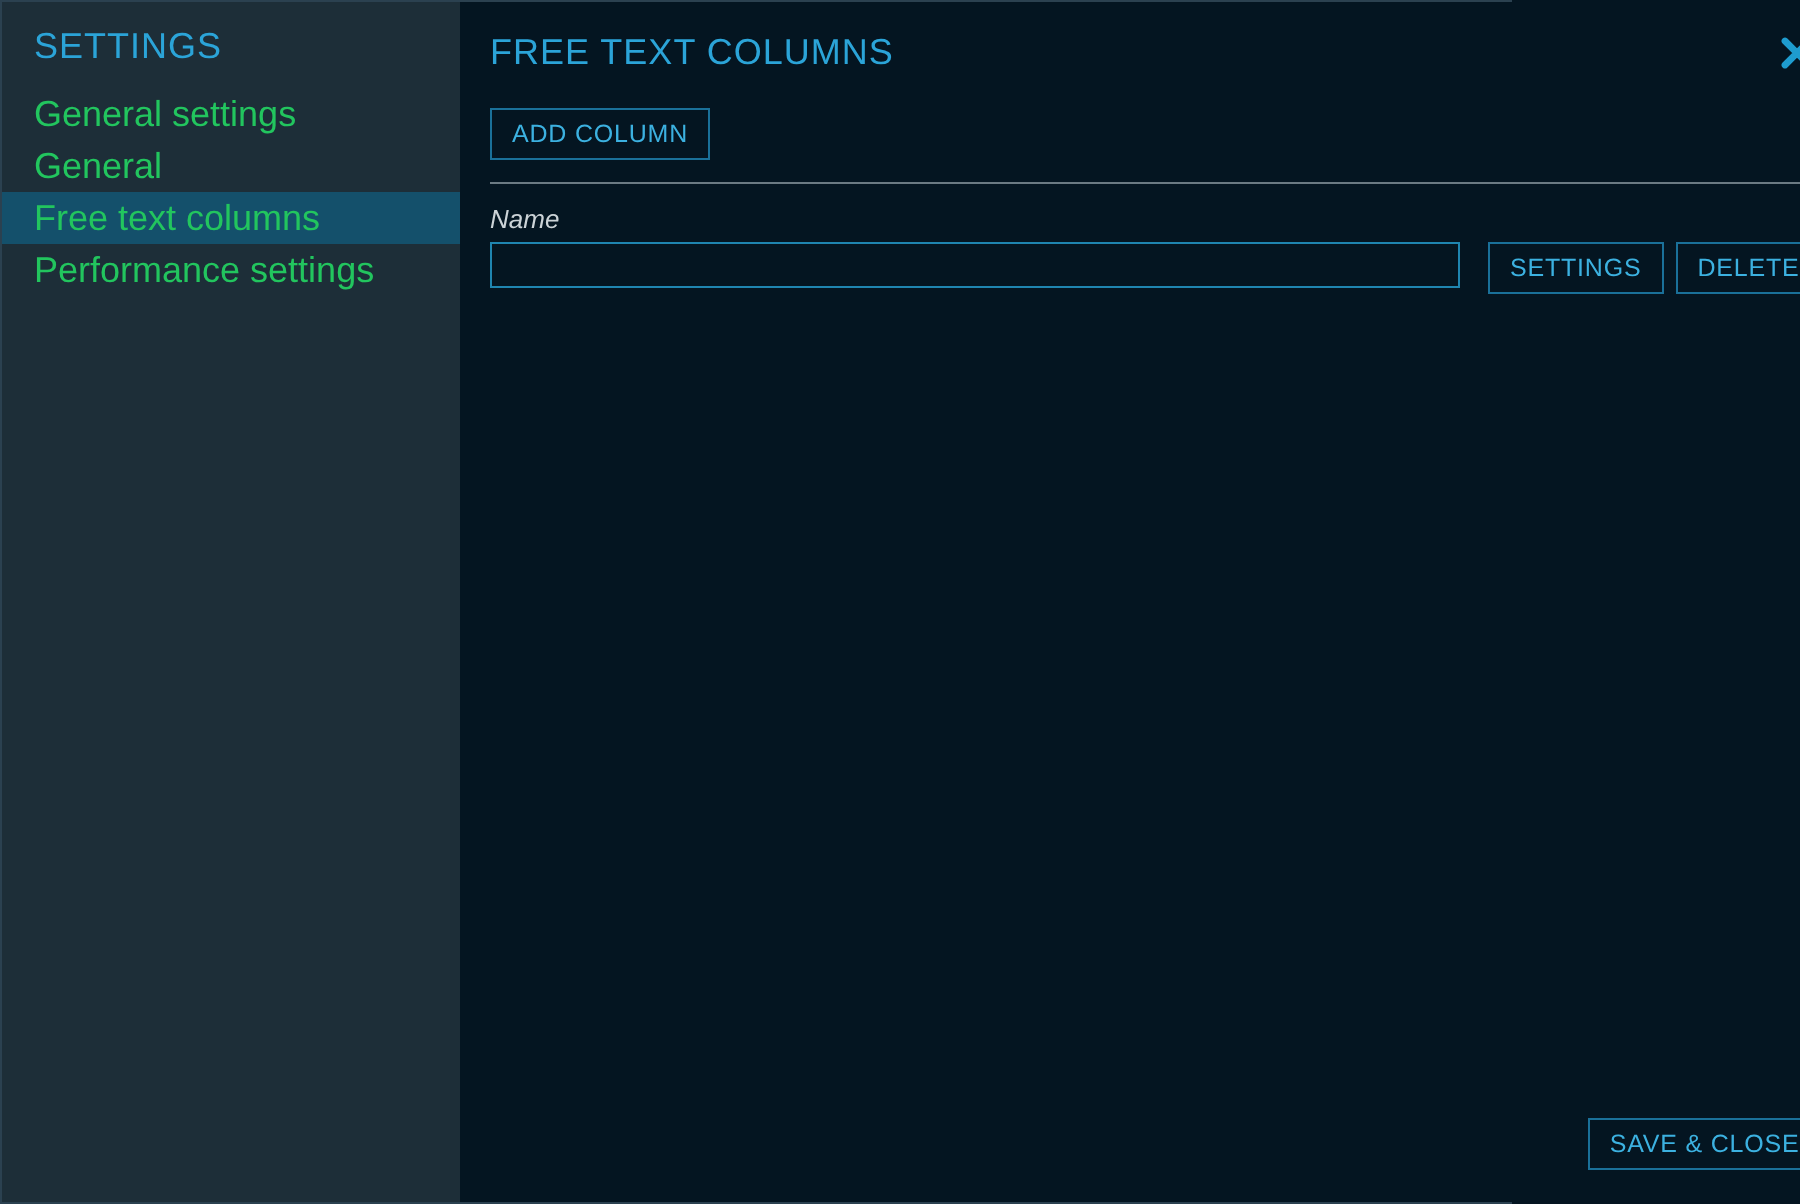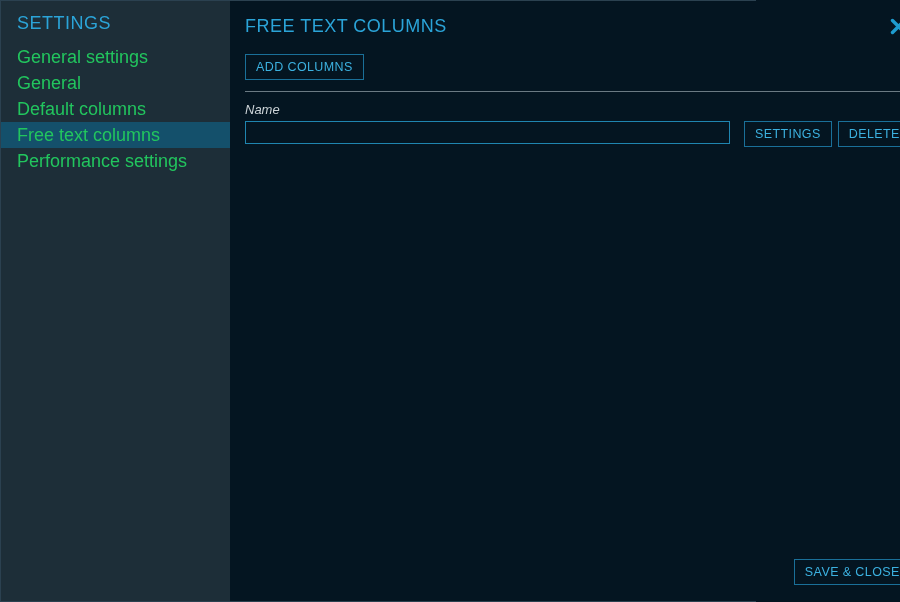--- a/index.html
+++ b/index.html
@@ -114,40 +114,39 @@
 </head>
 <body>
 
 <div class="window">
 
   <div class="sidebar">
     <div class="sidebar-title">SETTINGS</div>
     <nav>
       <div class="nav-item">General settings</div>
       <div class="nav-item">General</div>
-      <div class="nav-item">Default columns</div>
       <div class="nav-item selected">Free text columns</div>
       <div class="nav-item">Performance settings</div>
     </nav>
   </div>
 
   <div class="main">
 
     <div class="main-header">
       <div class="main-title">FREE TEXT COLUMNS</div>
       <button class="close-btn">
         <span>
           <svg width="21" height="21" viewBox="0 0 21 21">
             <path d="M4.5 4.5 L16.5 16.5 M16.5 4.5 L4.5 16.5" stroke="#1e9ccf" stroke-width="3.4" stroke-linecap="round" fill="none"></path>
           </svg>
         </span>
       </button>
     </div>
 
-    <button class="btn add-column">ADD COLUMNS</button>
+    <button class="btn add-column">ADD COLUMN</button>
 
     <hr class="divider">
 
     <div class="name-label">Name</div>
 
     <div class="field-row">
       <input class="name-input" type="text" value="" style="">
       <button class="btn">SETTINGS</button>
       <button class="btn">DELETE</button>
     </div>

